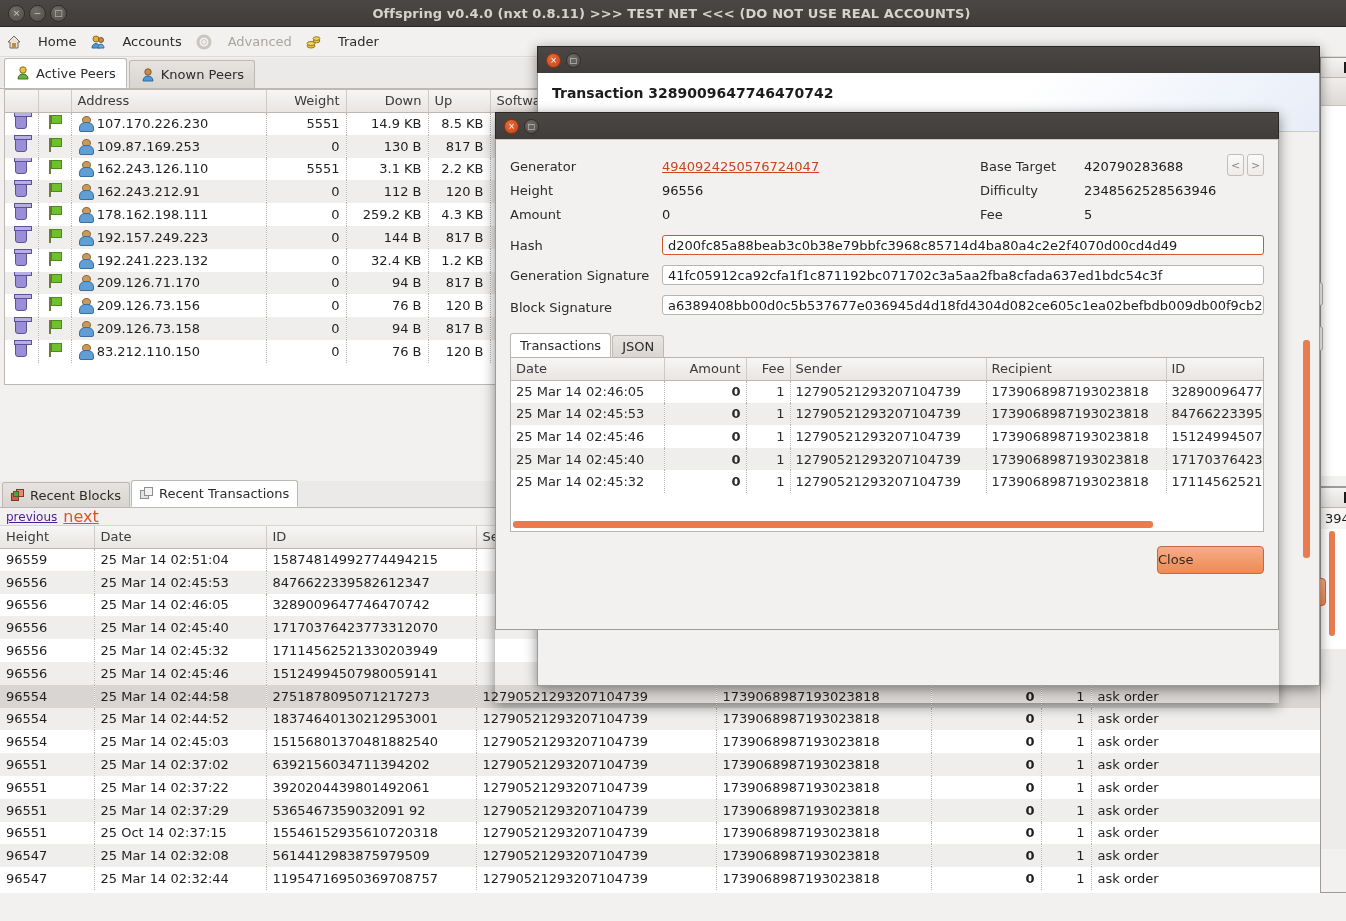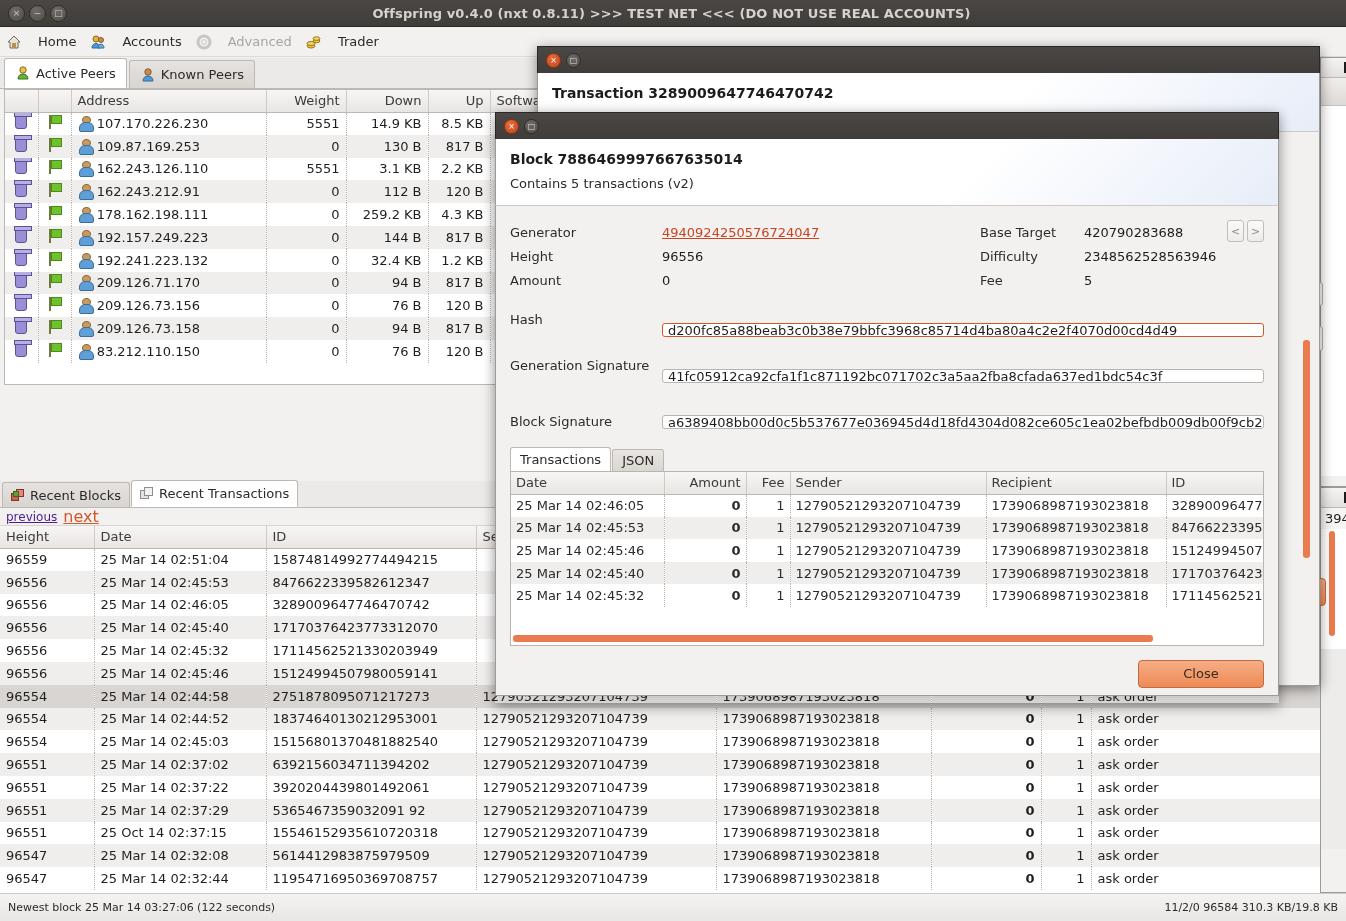--- a/index.html
+++ b/index.html
@@ -211,23 +211,23 @@
   .navbtns { position:absolute; right:14px; top:14px; display:flex; gap:3px; }
   .navbtn {
     width:17px;height:22px; border:1px solid #c2bdb8; border-radius:3px;
     background:linear-gradient(to bottom,#fbfafa,#eeebe8);
     display:flex;align-items:center;justify-content:center; font-size:11px; color:#8d8884;
   }
 
   .inputrow { display:flex; align-items:center; margin-top:5px; font-size:13px; }
   .inputrow .flabel { width:152px; flex:0 0 152px; }
   .txtin {
-    flex:1; height:14px; border:1px solid #b9b4af; border-radius:3px; background:#fff;
+    flex:1; height:20px; border:1px solid #b9b4af; border-radius:3px; background:#fff;
     display:flex; align-items:center; padding:0 5px; font-size:13px; color:#1c1c1c;
-    overflow:hidden; white-space:nowrap;margin-top:22px;
+    overflow:hidden; white-space:nowrap;
   }
   .txtin.focused { border:1px solid #d2582a; }
 
   .inner-tabs { display:flex; align-items:flex-end; margin:12px 0 0 14px; }
   .itab {
     height:22px; padding:0 9px; font-size:13px; display:flex; align-items:center;
     border:1px solid #bdb8b3; border-bottom:none; border-radius:3px 3px 0 0;
     background:linear-gradient(to bottom,#e8e5e2,#dad6d2); margin-right:1px; color:#2b2b2b;
   }
   .itab.active { background:#ffffff; height:24px; }
@@ -243,21 +243,21 @@
   }
   .ttbl td { height:22.6px; font-size:13px; padding:0 5px; border-right:1px dotted #b9b4af; white-space:nowrap; overflow:hidden;}
   .ttbl tr.odd td { background:#fff; }
   .ttbl tr.even td { background:#efeeed; }
   .hscroll {
     position:absolute; left:2px; bottom:3px; height:7px; width:640px;
     background:#ea7b4e; border-radius:3px;
   }
   .closebar { text-align:right; padding:14px 14px 12px 0; }
   .closebtn {
-    display:inline-block; width:126px; height:28px; line-height:26px; text-align:center;
+    display:inline-block; width:107px; height:28px; line-height:26px; text-align:left;
     border:1px solid #c26a3f; border-radius:4px; font-size:13px; color:#3a2a20;
     background:linear-gradient(to bottom,#f6ad86,#ee8a55);
   }
   .scroll-thin {
     position:absolute; width:6px; border-radius:3px; background:#ea7b4e;
   }
 </style>
 </head>
 <body>
 
@@ -353,21 +353,21 @@
           <col style="width:62px">
           <col style="width:845px">
       </colgroup>
       <thead>
         <tr>
           <th></th>
           <th></th>
           <th style="text-align:left">Address</th>
           <th style="text-align:right">Weight</th>
           <th style="text-align:right">Down</th>
-          <th style="text-align:right">Up</th>
+          <th style="text-align:left">Up</th>
           <th style="text-align:left">Software</th>
         </tr>
       </thead>
       <tbody id="peers-body">
           <tr class="odd">
             <td class="icocell"><span class="trash"></span></td>
             <td class="icocell"><span class="flag"></span></td>
             <td><span class="person"></span> <span>107.170.226.230</span></td>
             <td class="num">5551</td>
             <td class="num">14.9 KB</td>
@@ -663,24 +663,20 @@
             <td class="">12790521293207104739</td>
             <td class="">1739068987193023818</td>
             <td class="num" style="font-weight: bold;">0</td>
             <td class="num">1</td>
             <td class="">ask order</td>
           </tr>
         </tbody>
     </table>
   </div>
 
-  <div class="statusbar">
-    <span>Newest block 25 Mar 14 03:27:06 (122 seconds)</span>
-    <span>11/2/0 96584 310.3 KB/19.8 KB</span>
-  </div>
 
   <div class="bgwin" style="left:1320px; top:57px; width:60px; height:430px;">
     <div class="bt">
       <span class="sqbtn"></span>
     </div>
     <div style="height:28px;background:linear-gradient(to bottom,#f0eeec,#ddd9d5);border-bottom:1px solid #c7c2bd;"></div>
     <div style="background:#fff;height:370px;"></div>
   </div>
   <div class="bgwin" style="left:1320px; top:487px; width:60px; height:406px;">
     <div class="bt">
@@ -710,24 +706,20 @@
     </div>
     <div class="dlg-body" style="height:555px;"></div>
   </div>
 
   <div class="dlg" style="left:495px; top:112px; width:784px; height:591px; z-index:10;">
     <div class="dlg-title">
       <div class="dbtn close">×</div>
       <div class="dbtn max">□</div>
     </div>
 
-    <div class="dlg-head">
-      <h2>Block 7886469997667635014</h2>
-      <div class="sub">Contains 5 transactions (v2)</div>
-    </div>
 
     <div class="dlg-body" style="height:491px;">
 
       <div class="fieldgrid">
         <div class="navbtns">
           <div class="navbtn">&lt;</div>
           <div class="navbtn">&gt;</div>
         </div>
 
 

